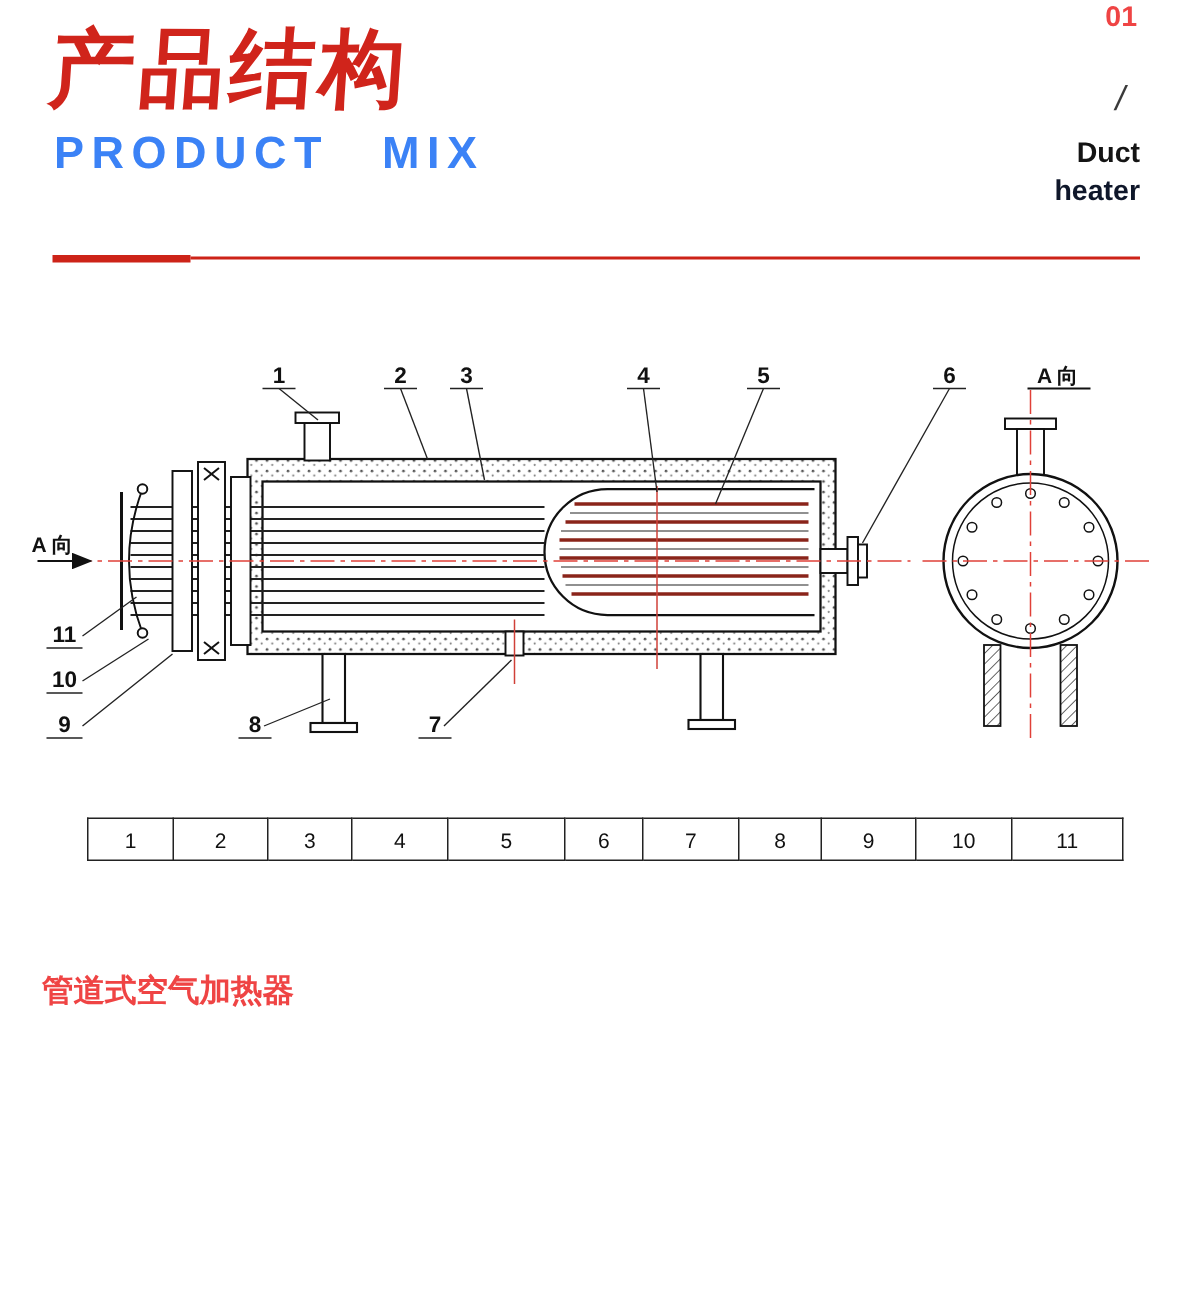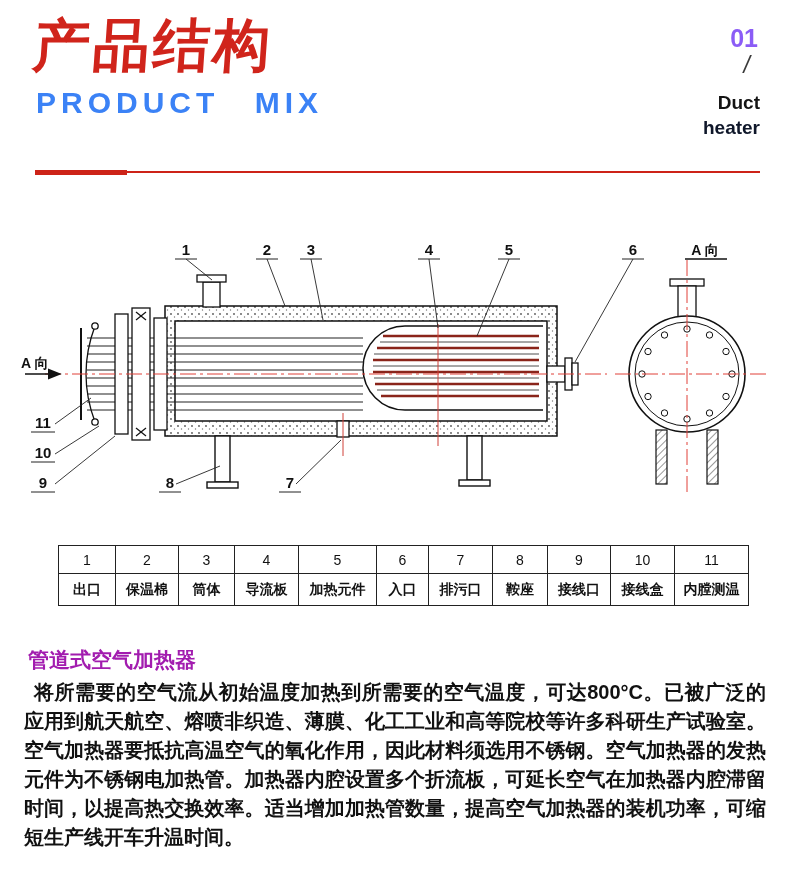--- a/index.html
+++ b/index.html
@@ -4,41 +4,41 @@
 <style>
   html,body{margin:0;padding:0;background:#ffffff;}
   body{width:790px;height:872px;font-family:"Liberation Sans","DejaVu Sans",sans-serif;color:#111;}
   .page{position:relative;width:790px;height:872px;overflow:hidden;background:#fff;}
 
   
   .title-cn{position:absolute;left:33px;top:8px;font-size:57px;font-weight:bold;color:#d0241b;
             letter-spacing:3px;transform:skewX(-4deg);white-space:nowrap;}
   .title-en{position:absolute;left:36px;top:86px;font-size:30px;font-weight:bold;color:#3b82f6;
             letter-spacing:5px;word-spacing:22px;white-space:nowrap;}
-  .page-index{position:absolute;right:32px;top:24px;font-size:25px;font-weight:bold;color:#8b5cf6;}
+  .page-index{position:absolute;right:32px;top:1px;font-size:19px;font-weight:bold;color:#ef4444;}
   .divider-slash{position:absolute;right:40px;top:52px;font-size:23px;color:#3a3a3a;font-style:italic;}
   .cat1{position:absolute;right:30px;top:92px;font-size:19px;font-weight:bold;color:#141414;text-align:center;}
   .cat2{position:absolute;right:30px;top:117px;font-size:19px;font-weight:bold;color:#0f172a;}
   .header-rule{position:absolute;left:35px;top:169px;width:725px;height:6px;display:flex;align-items:center;}
   .rule-thick{width:92px;height:5px;background:#cd2318;}
   .rule-thin{flex:1;height:2px;background:#cd2318;}
 
   
   .diagram{position:absolute;left:15px;top:228px;width:760px;height:300px;}
   .diagram svg text{font-family:"Liberation Sans","DejaVu Sans",sans-serif;fill:#111;}
 
   
   .parts-table{position:absolute;left:58px;top:545px;border-collapse:collapse;table-layout:fixed;}
   .parts-table td{border:1.5px solid #222;text-align:center;vertical-align:middle;
                   font-size:14px;color:#111;padding:0 2px;overflow:hidden;white-space:nowrap;}
   .parts-table tr.row-num td{height:27px;font-weight:normal;}
   .parts-table tr.row-name td{height:31px;font-weight:600;}
 
   
-  .article-title{position:absolute;left:28px;top:646px;font-size:21px;font-weight:bold;color:#a21caf;}
+  .article-title{position:absolute;left:28px;top:646px;font-size:21px;font-weight:bold;color:#ef4444;}
   .article-body{position:absolute;left:24px;top:678px;width:742px;font-size:20px;line-height:29px;
                 font-weight:600;color:#111;text-align:justify;text-indent:10px;margin:0;}
 </style>
 </head>
 <body>
 
 <div class="page">
 
   <div>
     <div class="title-cn">产品结构</div>
@@ -258,32 +258,18 @@
       <td>3</td>
       <td>4</td>
       <td>5</td>
       <td>6</td>
       <td>7</td>
       <td>8</td>
       <td>9</td>
       <td>10</td>
       <td>11</td>
     </tr>
-    <tr class="row-name">
-      <td>出口</td>
-      <td>保温棉</td>
-      <td>筒体</td>
-      <td>导流板</td>
-      <td>加热元件</td>
-      <td>入口</td>
-      <td>排污口</td>
-      <td>鞍座</td>
-      <td>接线口</td>
-      <td>接线盒</td>
-      <td>内膛测温</td>
-    </tr>
   </tbody>
     </table>
 
   <div class="article-title">管道式空气加热器</div>
-  <p class="article-body">将所需要的空气流从初始温度加热到所需要的空气温度，可达800°C。已被广泛的应用到航天航空、熔喷非织造、薄膜、化工工业和高等院校等许多科研生产试验室。空气加热器要抵抗高温空气的氧化作用，因此材料须选用不锈钢。空气加热器的发热元件为不锈钢电加热管。加热器内腔设置多个折流板，可延长空气在加热器内腔滞留时间，以提高热交换效率。适当增加加热管数量，提高空气加热器的装机功率，可缩短生产线开车升温时间。</p>
 
 </div>
 
 </body></html>

